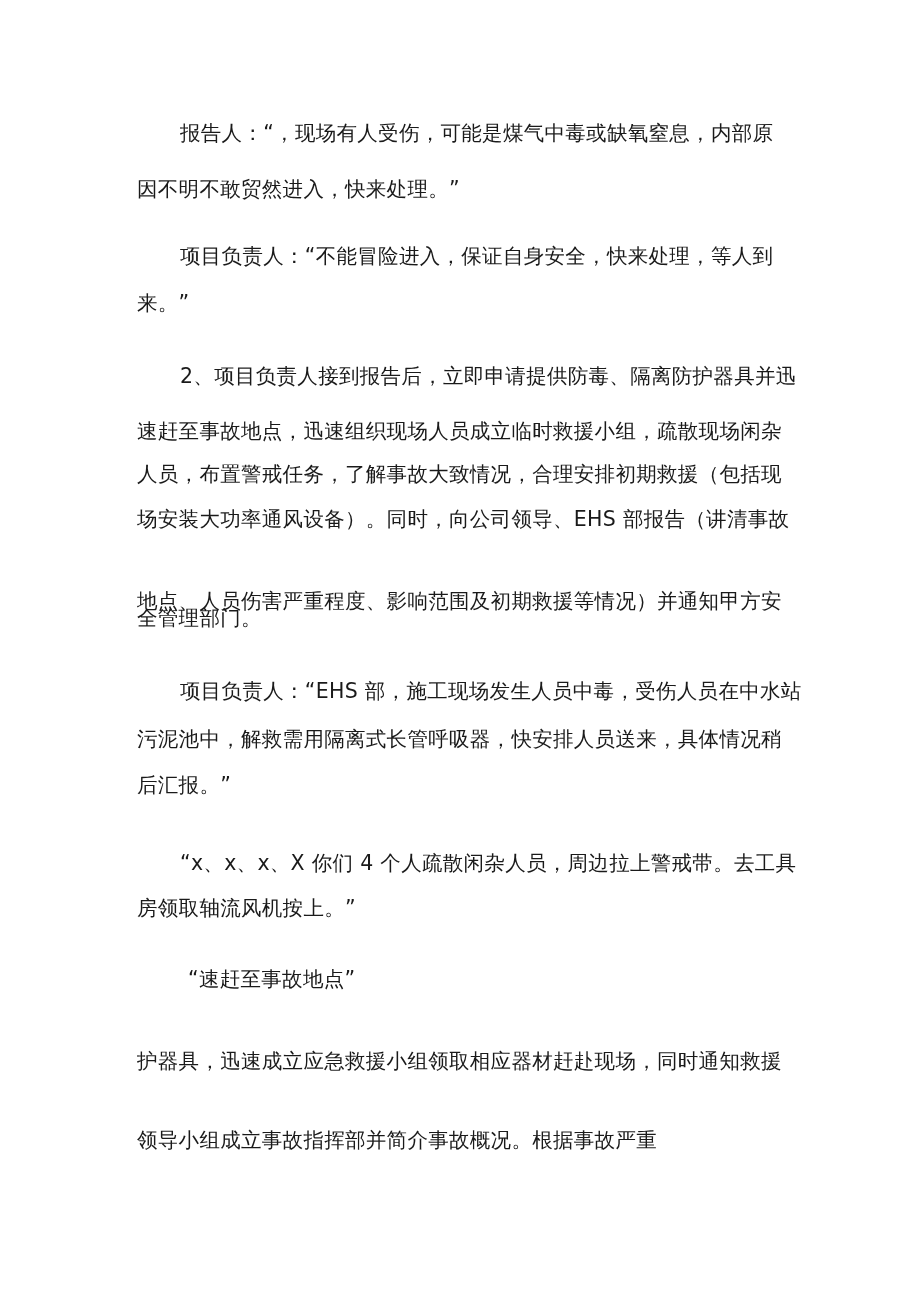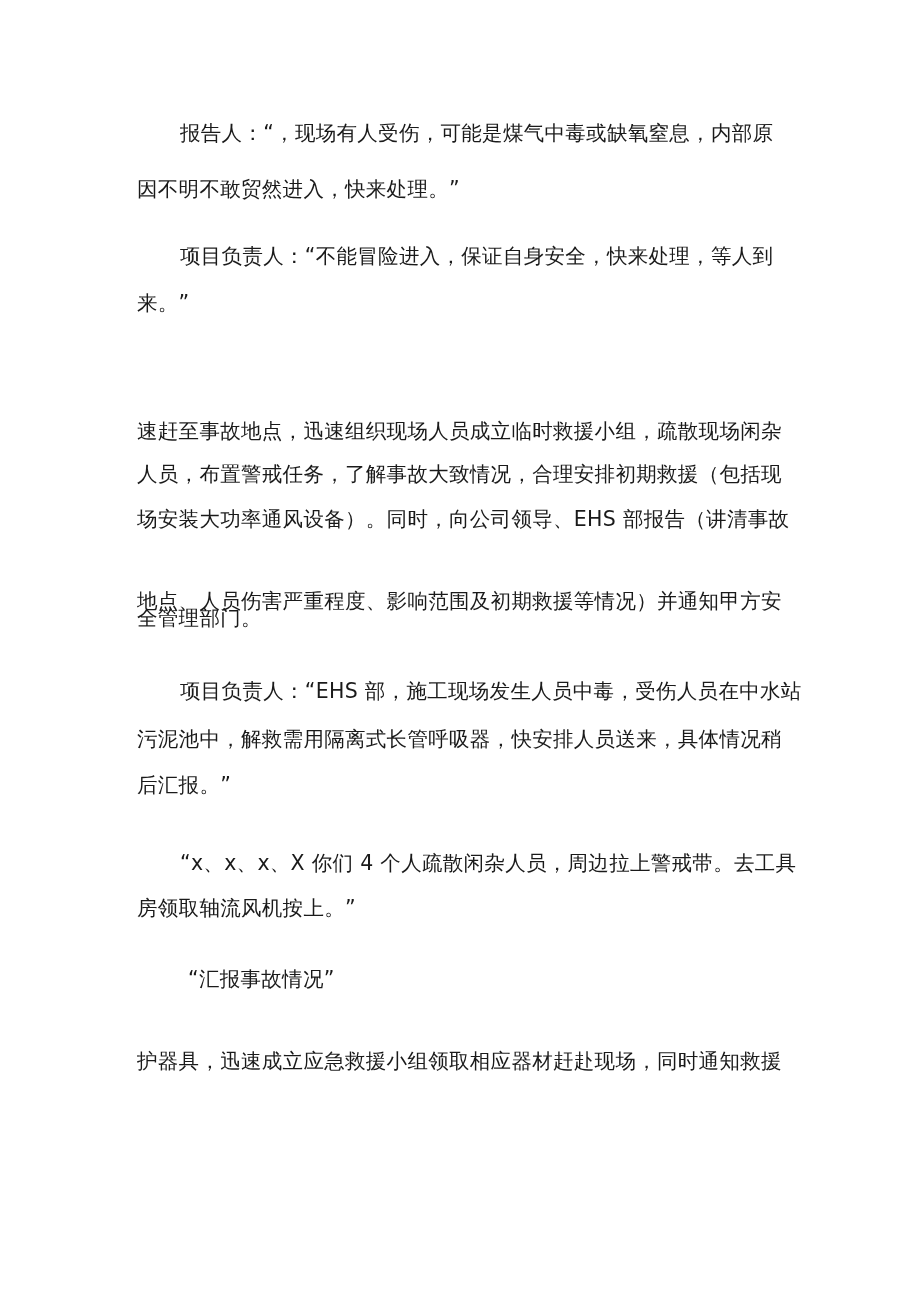--- a/index.html
+++ b/index.html
@@ -37,30 +37,32 @@
 <body>
 
 <div class="page">
 
   <div class="line indent" style="top:120px">报告人：“，现场有人受伤，可能是煤气中毒或缺氧窒息，内部原</div>
   <div class="line" style="top:176px">因不明不敢贸然进入，快来处理。”</div>
 
   <div class="line indent" style="top:243px">项目负责人：“不能冒险进入，保证自身安全，快来处理，等人到</div>
   <div class="line" style="top:290px">来。”</div>
 
+  <div class="line indent" style="top:363px">2、项目负责人接到报告后，立即申请提供防毒、隔离防护器具并迅</div>
   <div class="line" style="top:418px">速赶至事故地点，迅速组织现场人员成立临时救援小组，疏散现场闲杂</div>
   <div class="line" style="top:461px">人员，布置警戒任务，了解事故大致情况，合理安排初期救援（包括现</div>
   <div class="line" style="top:506px">场安装大功率通风设备）。同时，向公司领导、EHS 部报告（讲清事故</div>
   <div class="line" style="top:588px">地点、人员伤害严重程度、影响范围及初期救援等情况）并通知甲方安</div>
   <div class="line" style="top:605px">全管理部门。</div>
 
   <div class="line indent" style="top:678px">项目负责人：“EHS 部，施工现场发生人员中毒，受伤人员在中水站</div>
   <div class="line" style="top:726px">污泥池中，解救需用隔离式长管呼吸器，快安排人员送来，具体情况稍</div>
   <div class="line" style="top:772px">后汇报。”</div>
 
   <div class="line indent" style="top:850px">“x、x、x、X 你们 4 个人疏散闲杂人员，周边拉上警戒带。去工具</div>
   <div class="line" style="top:895px">房领取轴流风机按上。”</div>
 
-  <div class="line indent2" style="top:966px">“汇报事故情况”</div>
+  <div class="line indent2" style="top:966px">“速赶至事故地点”</div>
 
   <div class="line" style="top:1048px">护器具，迅速成立应急救援小组领取相应器材赶赴现场，同时通知救援</div>
+  <div class="line" style="top:1127px">领导小组成立事故指挥部并简介事故概况。根据事故严重</div>
 
 </div>
 
 </body></html>

